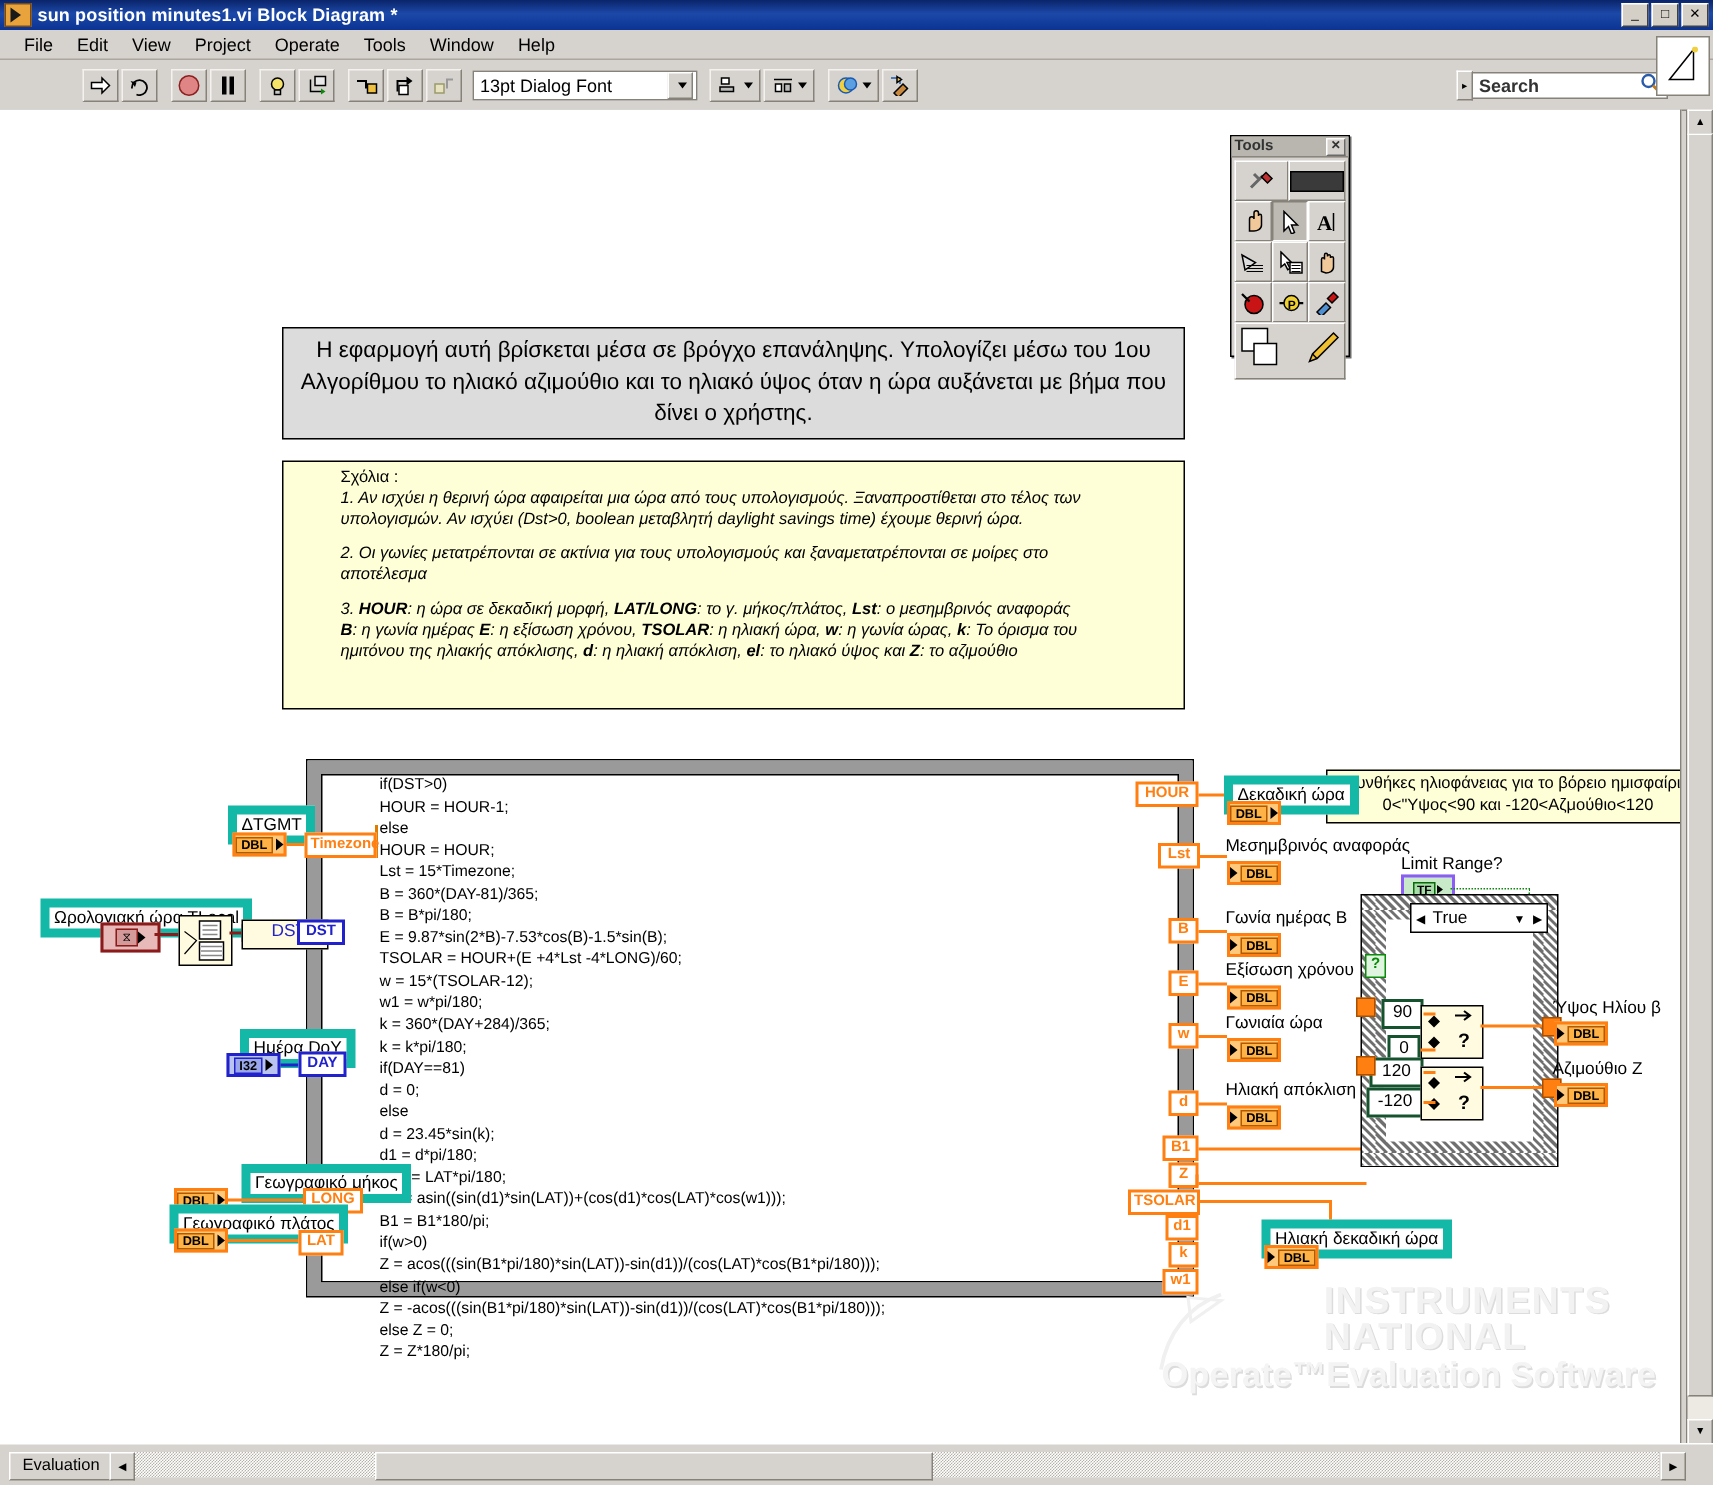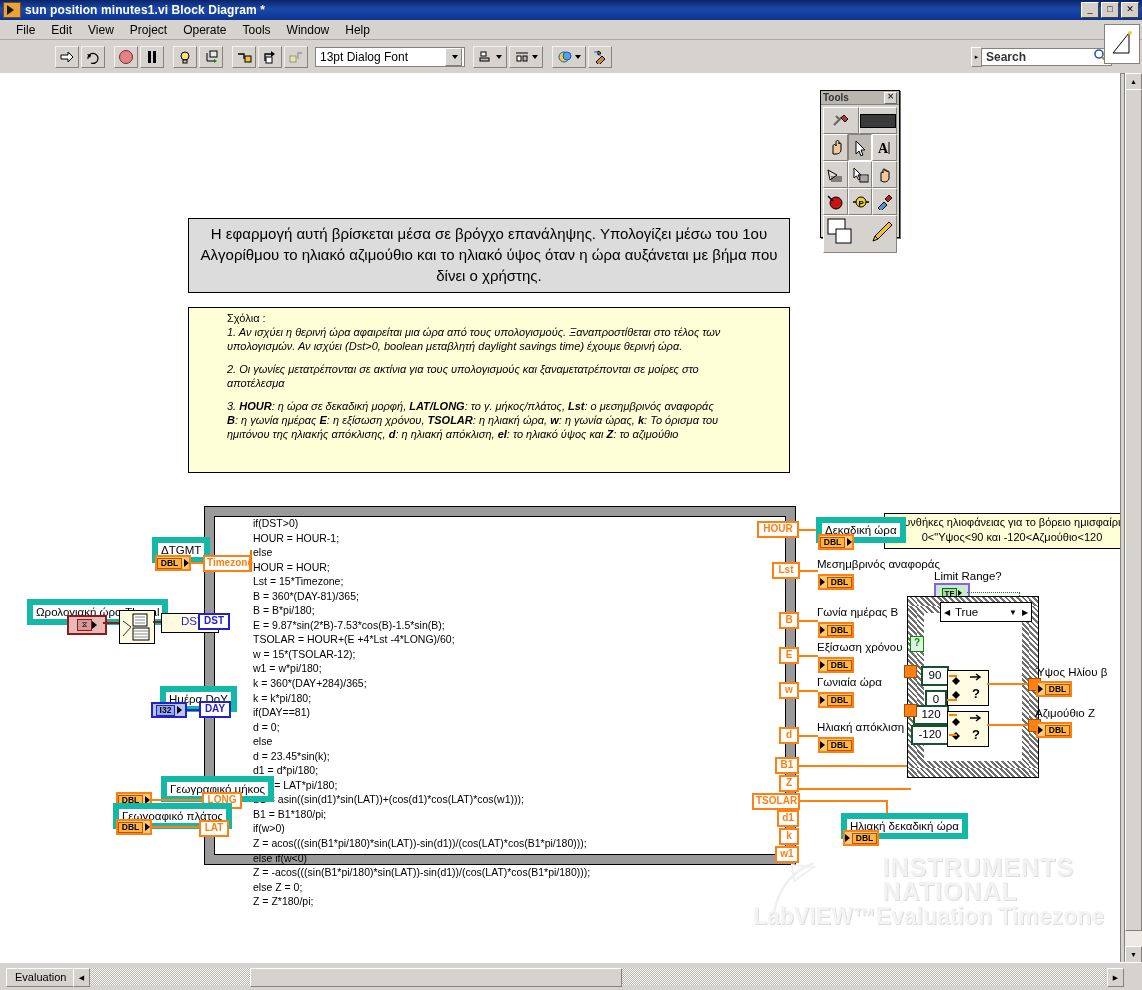--- a/index.html
+++ b/index.html
@@ -687,21 +687,21 @@
 
     <div class="wm">
       <svg class="wm-logo" viewBox="0 0 70 62">
         <path d="M4 54C8 30 22 12 44 4" stroke="#f0f0f0" stroke-width="2.5" fill="none"></path>
         <path d="M22 6l22 2-20 14z" fill="none" stroke="#f0f0f0" stroke-width="2"></path>
       </svg>
       <div class="wm-ni">
         <div>INSTRUMENTS</div>
         <div>NATIONAL</div>
       </div>
-      <div class="wm-lv">LabVIEW™Evaluation Timezone</div>
+      <div class="wm-lv">Operate™Evaluation Software</div>
     </div>
 
   </div>
 
   <div class="vscroll">
     <div class="sb-arrow" style="position:absolute;top:0;left:0;">▲</div>
     <div class="sb-thumb" style="position:absolute;top:16px;left:0;width:15px;height:840px;"></div>
     <div class="sb-arrow" style="position:absolute;bottom:0;left:0;">▼</div>
   </div>
 

